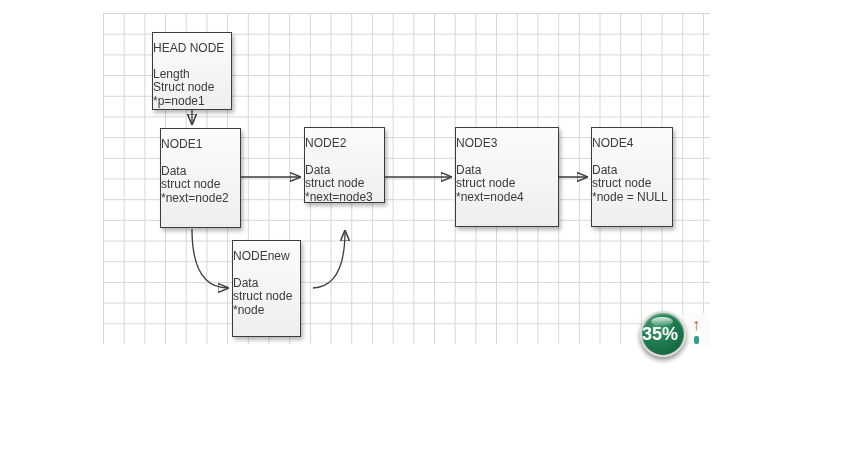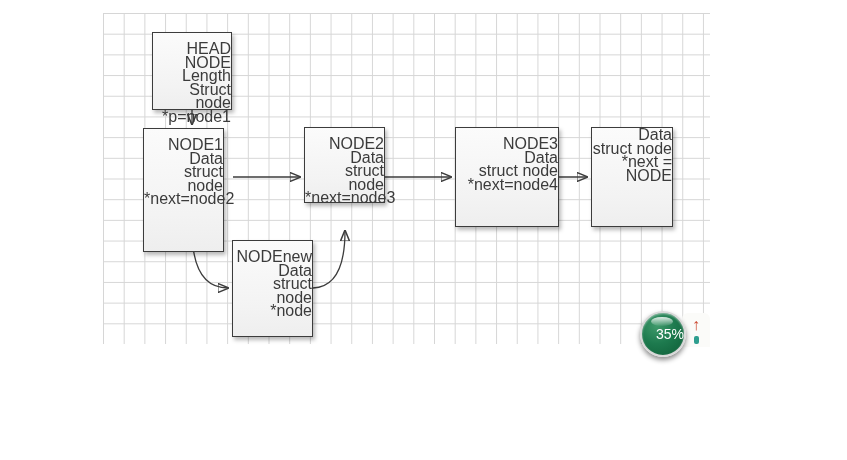--- a/index.html
+++ b/index.html
@@ -17,39 +17,39 @@
       linear-gradient(to bottom,#d6d6d6 1px,transparent 1px);
     background-size:20.7px 20.7px;
   }
   
   .node{
     position:absolute;
     background:linear-gradient(180deg,#fbfbfb 0%,#f3f3f3 70%,#eeeeee 100%);
     border:1.5px solid #3c3c3c;
     box-shadow:2px 3px 4px rgba(0,0,0,0.28);
     box-sizing:border-box;
-    text-align:right;
-    font-size:16px;
+    text-align:left;
+    font-size:12px;
     line-height:13.5px;
   }
   .node-title{padding-top:9px;}
-  .node-body{}
-  .node-body.no-gap{margin-top:0;}
+  .node-body{margin-top:13px;}
+  .node-body.no-gap{margin-top:12px;}
   
   svg.connectors{position:absolute;left:0;top:0;width:847px;height:460px;pointer-events:none;}
   svg.connectors path{stroke:#3c3c3c;stroke-width:1.3;fill:none;}
   
   .zoom-badge{
     position:absolute;left:640px;top:311px;width:42px;height:42px;
     border-radius:50%;
     border:2px solid #d9d9d9;
     background:radial-gradient(circle at 35% 30%, #3f9a6b 0%, #1d7a4e 45%, #0e5c36 100%);
     box-shadow:0 3px 5px rgba(0,0,0,0.45), inset 0 1px 2px rgba(255,255,255,0.5);
-    display:flex;align-items:center;justify-content:flex-end;
-    color:#ffffff;font-size:14px;font-weight:normal;
+    display:flex;align-items:center;justify-content:flex-start;
+    color:#ffffff;font-size:18px;font-weight:bold;
   }
   .zoom-badge::before{
     content:"";position:absolute;left:9px;top:4px;width:22px;height:9px;
     border-radius:50%;
     background:linear-gradient(180deg,rgba(255,255,255,0.85),rgba(255,255,255,0.05));
   }
   
   .scroll-widget{
     position:absolute;left:682px;top:313px;width:28px;height:34px;
     background:#fbfbf9;border-radius:6px 6px 0 0;
@@ -79,21 +79,21 @@
 
 <div class="node" style="left:152px;top:32px;width:80px;height:78px">
   <div class="node-title">HEAD NODE</div>
   <div class="node-body no-gap">
     <div>Length</div>
     <div>Struct node</div>
     <div>*p=node1</div>
   </div>
 </div>
 
-<div class="node" style="left:143px;top:128px;width:81px;height:124px">
+<div class="node" style="left:160px;top:128px;width:81px;height:100px">
   <div class="node-title">NODE1</div>
   <div class="node-body">
     <div>Data</div>
     <div>struct node</div>
     <div>*next=node2</div>
   </div>
 </div>
 
 <div class="node" style="left:304px;top:127px;width:81px;height:76px">
   <div class="node-title">NODE2</div>
@@ -107,28 +107,29 @@
 <div class="node" style="left:455px;top:127px;width:104px;height:100px">
   <div class="node-title">NODE3</div>
   <div class="node-body">
     <div>Data</div>
     <div>struct node</div>
     <div>*next=node4</div>
   </div>
 </div>
 
 <div class="node" style="left:591px;top:127px;width:82px;height:100px">
+  <div class="node-title">NODE4</div>
   <div class="node-body">
     <div>Data</div>
     <div>struct node</div>
-    <div>*next = NODE</div>
+    <div>*node = NULL</div>
   </div>
 </div>
 
-<div class="node" style="left:232px;top:240px;width:81px;height:97px">
+<div class="node" style="left:232px;top:240px;width:69px;height:97px">
   <div class="node-title">NODEnew</div>
   <div class="node-body">
     <div>Data</div>
     <div>struct node</div>
     <div>*node</div>
   </div>
 </div>
 
 <div class="scroll-widget">
   <span class="up-arrow">↑</span>

